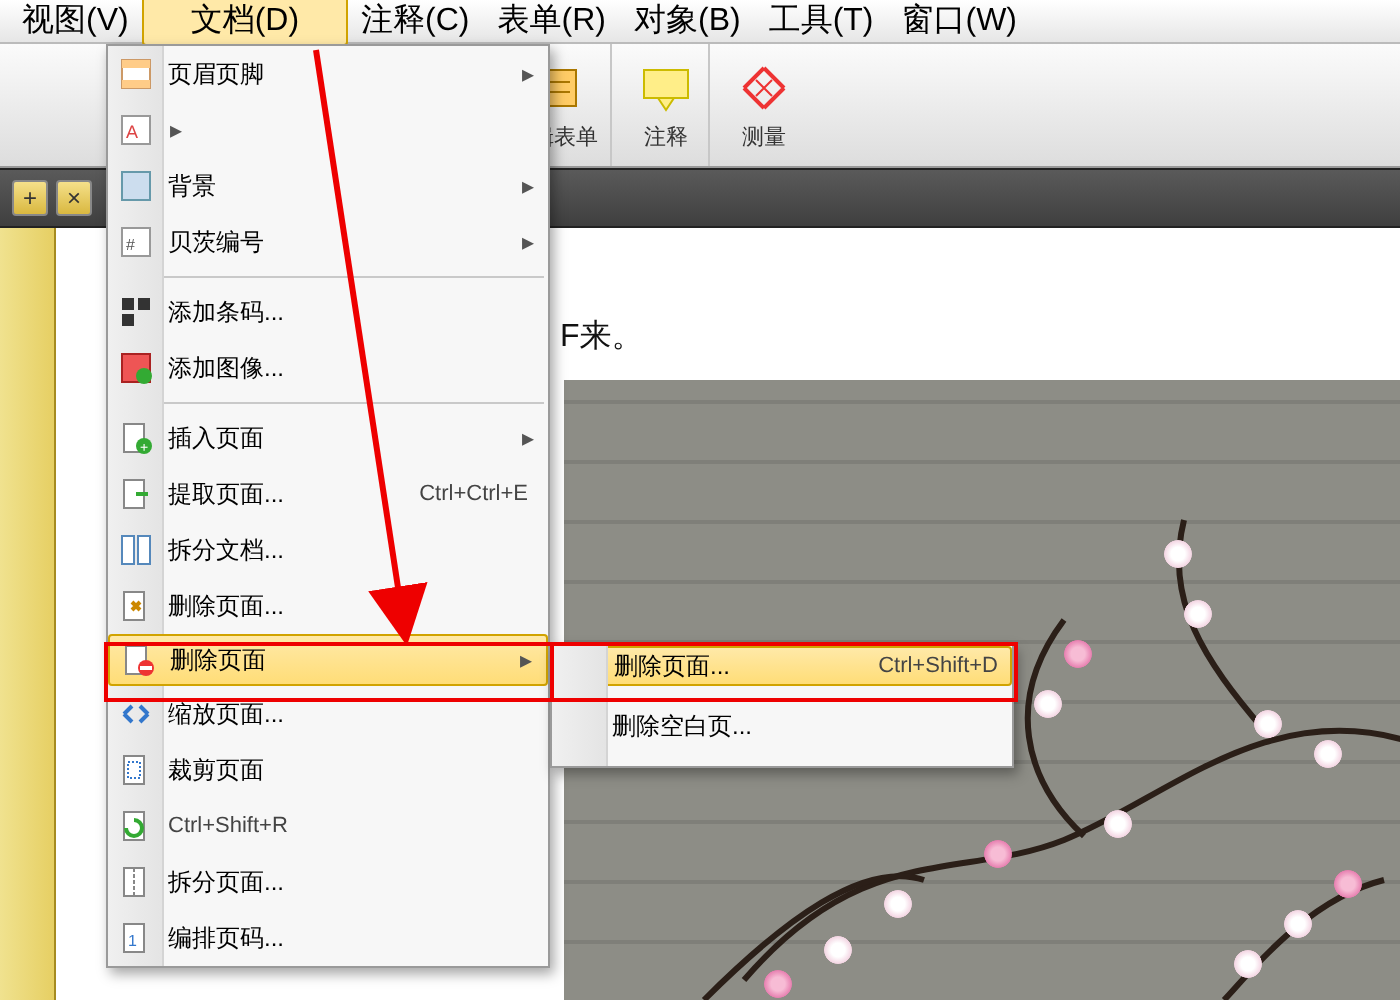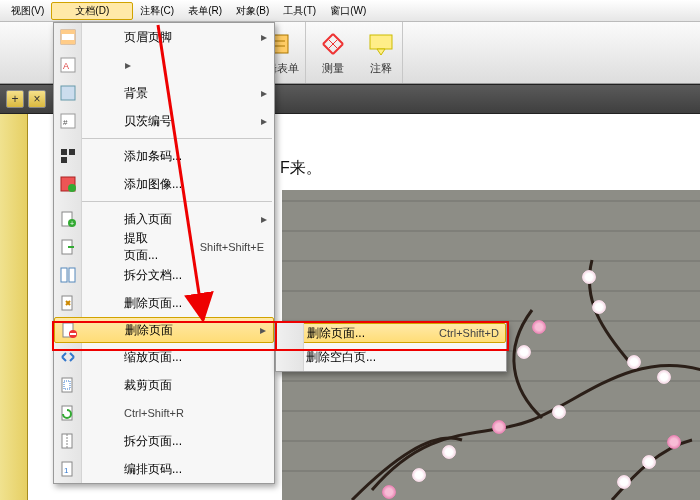--- a/index.html
+++ b/index.html
@@ -1,19 +1,19 @@
 <!DOCTYPE html>
 <html><head>
 <meta charset="utf-8">
 <style>
   * { box-sizing: border-box; margin: 0; padding: 0; font-family: "Microsoft YaHei", sans-serif; }
   body { width: 700px; height: 500px; overflow: hidden; background: #fff; position: relative; }
 
   
-  .menubar { display: flex; height: 22px; background: linear-gradient(#fff,#e6e6e6); border-bottom: 1px solid #bbb; font-size: 10px; align-items: center; padding-left: 4px; }
+  .menubar { display: flex; height: 22px; background: linear-gradient(#fff,#e6e6e6); border-bottom: 1px solid #bbb; font-size: 16px; align-items: center; padding-left: 4px; }
   .menubar .mi { padding: 2px 7px; cursor: default; }
   .menubar .mi.active { background: #ffe9a8; border: 1px solid #d1a300; border-radius: 2px; padding: 1px 23px; }
 
   
   .ribbon { height: 62px; background: linear-gradient(#fbfbfb,#ddd); border-bottom: 1px solid #999; display: flex; align-items: center; padding-left: 58px; gap: 6px; }
   .rgroup { display: flex; flex-direction: column; align-items: center; justify-content: center; height: 100%; padding: 0 6px; border-right: 1px solid #c7c7c7; font-size: 11px; color: #333; }
   .rico { width: 30px; height: 30px; display: flex; align-items: center; justify-content: center; margin-bottom: 2px; }
   .rico svg { width: 28px; height: 28px; }
   .smallset { display: flex; gap: 2px; flex-wrap: wrap; width: 46px; }
   .sico { width: 20px; height: 20px; display: flex; align-items: center; justify-content: center; }
@@ -25,33 +25,33 @@
   
   .sidebar { position: absolute; left: 0; top: 114px; width: 28px; bottom: 0; background: linear-gradient(90deg,#f0e28f,#e6cf63); border-right: 1px solid #a68b20; }
 
   
   .docbg { position: absolute; left: 28px; right: 0; top: 114px; bottom: 0; background: #fff; }
   .doctext2 { position:absolute; left:280px; top:158px; font-size:16px; color:#111; }
   .docimg { position:absolute; left:282px; top:190px; width:420px; height:310px; background:#9a9a96; overflow:hidden; }
 
   
   .dropdown { position:absolute; left:53px; top:22px; width:222px; background:#f7f7f7; border:1px solid #9a9a9a; box-shadow:2px 3px 6px rgba(0,0,0,.35); font-size:12px;}
-  .dropdown .row { display:flex; align-items:center; height:28px; padding:0 6px 0 4px; cursor:default; position:relative;gap:40px; }
+  .dropdown .row { display:flex; align-items:center; height:28px; padding:0 6px 0 4px; cursor:default; position:relative; }
   .dropdown .row .icn { width:20px; height:20px; margin-right:6px; display:flex; align-items:center; justify-content:center; }
   .dropdown .row .lbl { flex:1; }
   .dropdown .row .sc { color:#444; font-size:11px; margin-right:4px; }
   .dropdown .row .arw { width:8px; text-align:center; color:#555; }
   .dropdown .sep { height:1px; background:#c9c9c9; margin:3px 2px; }
   .dropdown .iconstrip { position:absolute; left:0; top:0; bottom:0; width:28px; background:linear-gradient(90deg,#f0f0f0,#e4e4e4); border-right:1px solid #d4d4d4; }
   .dropdown .row.hl { background:linear-gradient(#ffe9a8,#ffdd77); border:1px solid #d1a300; border-radius:2px; height:26px; }
 
   
   .submenu { position:absolute; left:275px; top:322px; width:232px; background:#f7f7f7; border:1px solid #9a9a9a; box-shadow:2px 3px 6px rgba(0,0,0,.35); font-size:12px; }
   .submenu .iconstrip { position:absolute; left:0; top:0; bottom:0; width:28px; background:linear-gradient(90deg,#f0f0f0,#e4e4e4); border-right:1px solid #d4d4d4; }
-  .submenu .row { display:flex; align-items:center; height:28px; padding:0 6px 0 4px; }
+  .submenu .row { display:flex; align-items:center; height:40px; padding:0 6px 0 4px; }
   .submenu .row.hl { background:linear-gradient(#ffe9a8,#ffdd77); border:1px solid #d1a300; border-radius:2px; height:20px; }
   .submenu .row .icn { width:20px; height:20px; margin-right:6px; display:flex; align-items:center; justify-content:center; }
   .submenu .row .lbl { flex:1; }
   .submenu .row .sc { color:#444; font-size:11px; }
 
   
   .redbox { position:absolute; border:2px solid #e00; pointer-events:none; }
   .rb1 { left:52px; top:321px; width:225px; height:30px; }
   .rb2 { left:275px; top:321px; width:234px; height:30px; }
 
@@ -134,37 +134,37 @@
   <div class="rgroup">
     <div class="rico">
         <svg viewBox="0 0 28 28">
           <rect x="3" y="5" width="22" height="18" fill="#fc6" stroke="#a70"></rect>
           <line x1="6" y1="11" x2="22" y2="11" stroke="#a70"></line>
           <line x1="6" y1="16" x2="22" y2="16" stroke="#a70"></line>
         </svg>
       </div>
     <span>编辑表单</span>
   </div>
+  <div class="rgroup">
+    <div class="rico">
+        <svg viewBox="0 0 28 28">
+          <rect x="3" y="5" width="22" height="14" fill="#fe8" stroke="#cb0"></rect>
+          <path d="M10 19 L14 25 L18 19 Z" fill="#fe8" stroke="#cb0"></path>
+        </svg>
+      </div>
+    <span>注释</span>
+  </div>
   <div class="rgroup" style="border-right:none;">
     <div class="rico">
         <svg viewBox="0 0 28 28">
           <path d="M4 14 L14 4 M14 24 L24 14 M4 14 L14 24 M14 4 L24 14" stroke="#e33" stroke-width="2" fill="none"></path>
           <path d="M10 10 L18 18 M18 10 L10 18" stroke="#e33" stroke-width="1"></path>
         </svg>
       </div>
     <span>测量</span>
-  </div>
-  <div class="rgroup">
-    <div class="rico">
-        <svg viewBox="0 0 28 28">
-          <rect x="3" y="5" width="22" height="14" fill="#fe8" stroke="#cb0"></rect>
-          <path d="M10 19 L14 25 L18 19 Z" fill="#fe8" stroke="#cb0"></path>
-        </svg>
-      </div>
-    <span>注释</span>
   </div>
 </div>
 
 <div class="darkstrip">
   <div class="tabbtn">+</div>
   <div class="tabbtn">×</div>
 </div>
 
 <div class="sidebar"></div>
 <div class="docbg"></div>
@@ -269,21 +269,21 @@
       <span class="arw">▸</span>
     </div>
   <div class="row">
       <div class="icn">
         <svg width="16" height="16">
           <rect x="2" y="1" width="10" height="14" fill="#fff" stroke="#888"></rect>
           <path d="M8 8 L14 8" stroke="#3a3" stroke-width="2"></path>
         </svg>
       </div>
       <span class="lbl">提取页面...</span>
-      <span class="sc">Shift+Shift+E</span>
+      <span class="sc">Ctrl+Ctrl+E</span>
     </div>
   <div class="row">
       <div class="icn">
         <svg width="16" height="16">
           <rect x="1" y="1" width="6" height="14" fill="#fff" stroke="#58b"></rect>
           <rect x="9" y="1" width="6" height="14" fill="#fff" stroke="#58b"></rect>
         </svg>
       </div>
       <span class="lbl">拆分文档...</span>
     </div>

